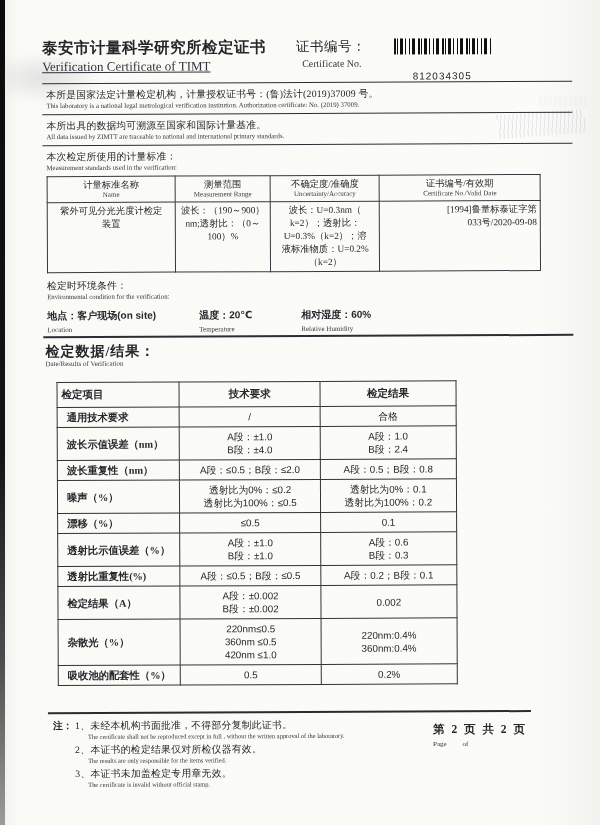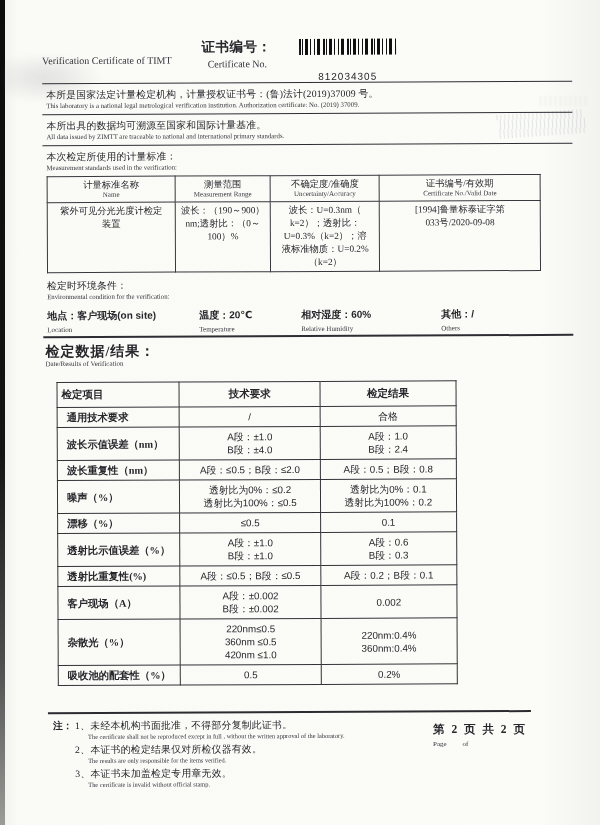--- a/index.html
+++ b/index.html
@@ -30,23 +30,23 @@
   .pencil-marks2{
     position:absolute;left:540px;top:96px;width:46px;height:10px;
     background:repeating-linear-gradient(92deg,rgba(110,115,140,.22) 0 1px,transparent 1px 5px);
     filter:blur(.8px);opacity:.5;
   }
   .scan{position:absolute;left:42px;top:38px;width:530px;transform:rotate(-0.25deg);transform-origin:50% 0;}
 
   
   .header-row{display:flex;align-items:flex-start;}
   .title-cn{font-size:15.5px;font-weight:bold;letter-spacing:.5px;line-height:18px;white-space:nowrap;}
-  .title-en{font-size:10px;color:#33333a;margin-top:16px;}
+  .title-en{font-size:13px;color:#33333a;margin-top:2px;text-decoration:underline;}
   .certno-block{margin-left:30px;white-space:nowrap;}
-  .certno-cn{font-size:13.5px;font-weight:bold;letter-spacing:.5px;line-height:18px;}
+  .certno-cn{font-size:13.5px;font-weight:normal;letter-spacing:.5px;line-height:18px;}
   .certno-en{font-size:10px;color:#33333a;margin-top:2px;margin-left:6px;}
   .barcode-block{margin-left:26px;width:100px;text-align:center;}
   .barcode{
     width:97px;height:16px;margin:1px auto 0;
     background:repeating-linear-gradient(90deg,
       #101013 0 2px,#fbfbf8 2px 3px,#101013 3px 4px,#fbfbf8 4px 6px,
       #101013 6px 9px,#fbfbf8 9px 11px,#101013 11px 12px,#fbfbf8 12px 15px,
       #101013 15px 16px,#fbfbf8 16px 18px,#101013 18px 21px,#fbfbf8 21px 24px);
   }
   .barcode-number{font-family:"Liberation Sans","DejaVu Sans",sans-serif;font-size:10px;letter-spacing:1px;margin-top:16px;}
@@ -64,21 +64,21 @@
   .standards-table{width:494px;margin:3px 0 0 4px;table-layout:fixed;}
   .standards-table th,.standards-table td{border:1.2px solid #38383e;padding:2px 3px;vertical-align:top;}
   .standards-table th{font-weight:normal;}
   .st-h-cn{font-size:9.3px;line-height:12px;text-align:center;}
   .st-h-en{font-size:7px;line-height:9px;text-align:center;color:#36363d;}
   .st-c-name{width:26%;}
   .st-c-range{width:19%;}
   .st-c-unc{width:22%;}
   .st-c-cert{width:33%;}
   .standards-table td{font-size:9.3px;line-height:13px;text-align:center;}
-  .standards-table td.left{text-align:center;}
+  .standards-table td.left{text-align:right;}
   .cell-line{display:block;}
 
   
   .env-heading{margin:6px 0 2px 4px;}
   .env-fields{display:flex;margin:4px 0 2px 4px;}
   .env-field{}
   .env-f0{width:152px;} .env-f1{width:102px;} .env-f2{width:140px;} .env-f3{flex:1;}
   .env-label-cn{font-size:10px;font-weight:bold;}
   .env-value{font-family:"Liberation Sans","DejaVu Sans",sans-serif;font-size:10px;font-weight:bold;}
   .env-label-en{font-size:7px;color:#36363d;margin-top:3px;}
@@ -113,20 +113,21 @@
 <div class="paper"></div>
 <div class="edge-strip-left"></div>
 <div class="smudge-topleft"></div>
 <div class="pencil-marks"></div>
 <div class="pencil-marks2"></div>
 
 <div class="scan">
 
   <div class="header-row">
     <div class="title-block">
+      <div class="title-cn">泰安市计量科学研究所检定证书</div>
       <div class="title-en">Verification Certificate of TIMT</div>
     </div>
     <div class="certno-block">
       <div class="certno-cn">证书编号：</div>
       <div class="certno-en">Certificate No.</div>
     </div>
     <div class="barcode-block">
       <div class="barcode"></div>
       <div class="barcode-number">812034305</div>
     </div>
@@ -211,24 +212,20 @@
       <div class="env-label-en">Location</div>
     </div>
     <div class="env-field env-f1">
       <span class="env-label-cn">温度：</span><span class="env-value">20℃</span>
       <div class="env-label-en">Temperature</div>
     </div>
     <div class="env-field env-f2">
       <span class="env-label-cn">相对湿度：</span><span class="env-value">60%</span>
       <div class="env-label-en">Relative Humidity</div>
     </div>
-    <div class="env-field env-f3">
-      <span class="env-label-cn">其他：</span><span class="env-value">/</span>
-      <div class="env-label-en">Others</div>
-    </div>
   </div>
 
   <hr class="rule thick">
 
   <div class="results-heading">
     <div class="results-heading-cn">检定数据/结果：</div>
     <div class="results-heading-en">Date/Results of Verification</div>
   </div>
 
   <table class="results-table">
@@ -318,21 +315,21 @@
           </td>
           <td>
             <div class="cell-line">A段：≤0.5；B段：≤0.5</div>
           </td>
           <td>
             <div class="cell-line">A段：0.2；B段：0.1</div>
           </td>
         </tr>
         <tr>
           <td class="col-item">
-            <div class="cell-line">客户现场（A）</div>
+            <div class="cell-line">检定结果（A）</div>
           </td>
           <td>
             <div class="cell-line">A段：±0.002</div>
             <div class="cell-line">B段：±0.002</div>
           </td>
           <td>
             <div class="cell-line">0.002</div>
           </td>
         </tr>
         <tr>

